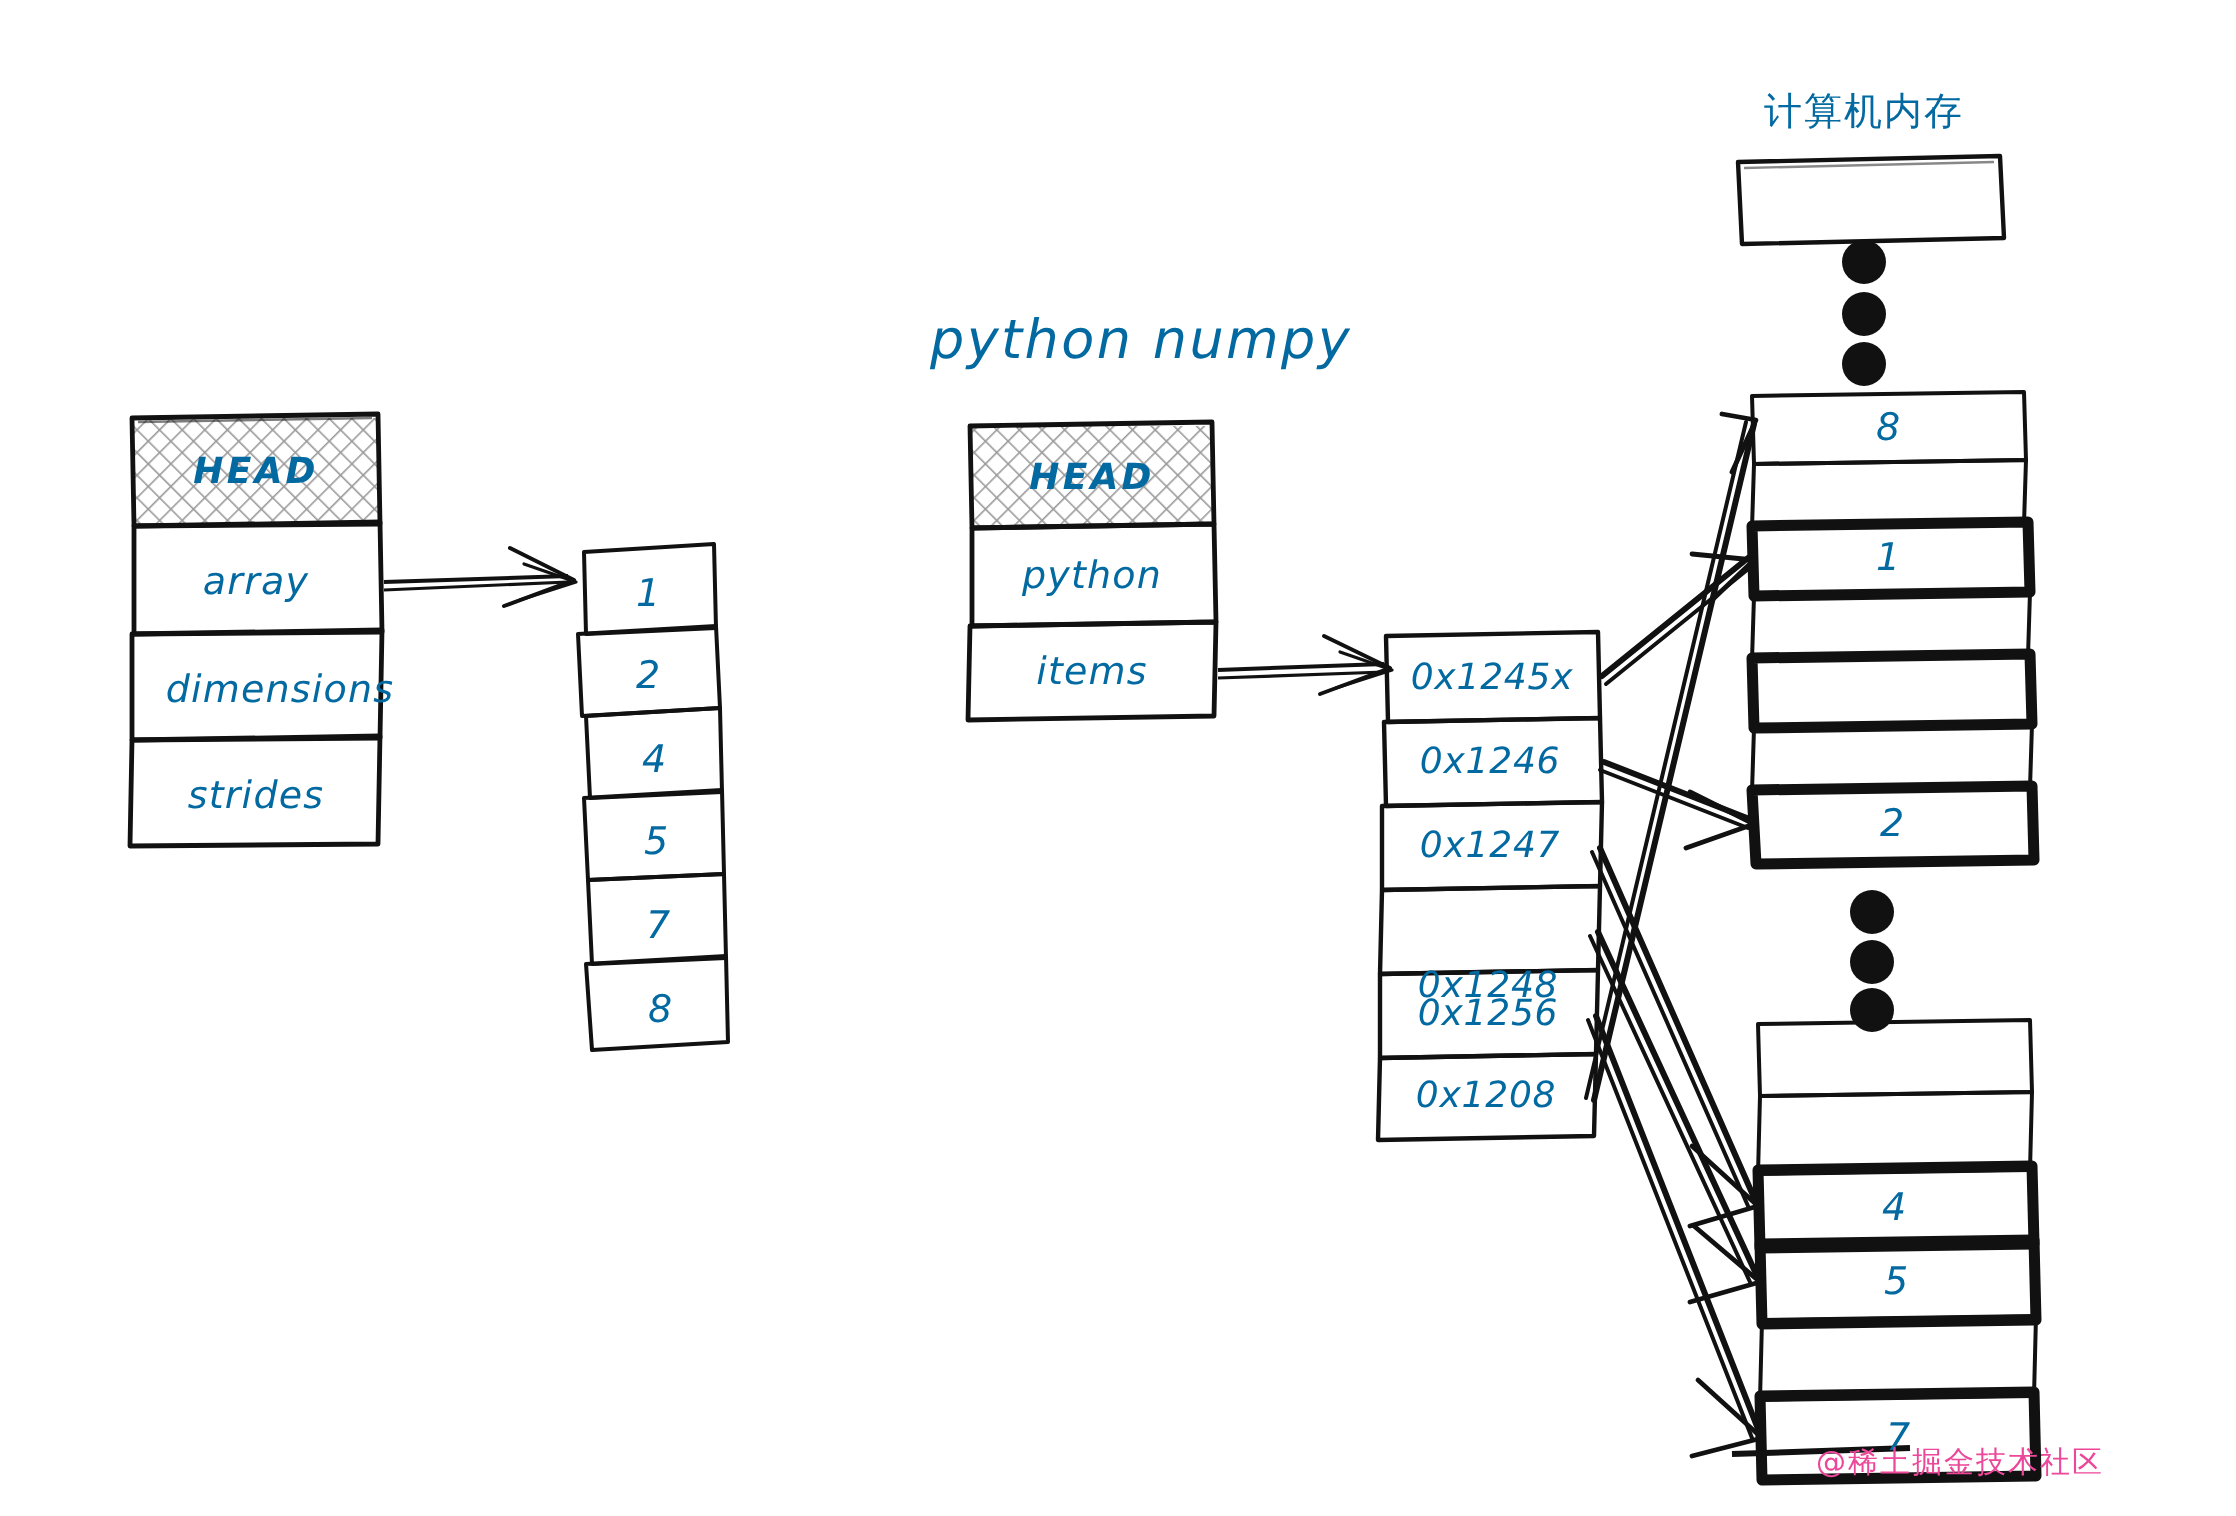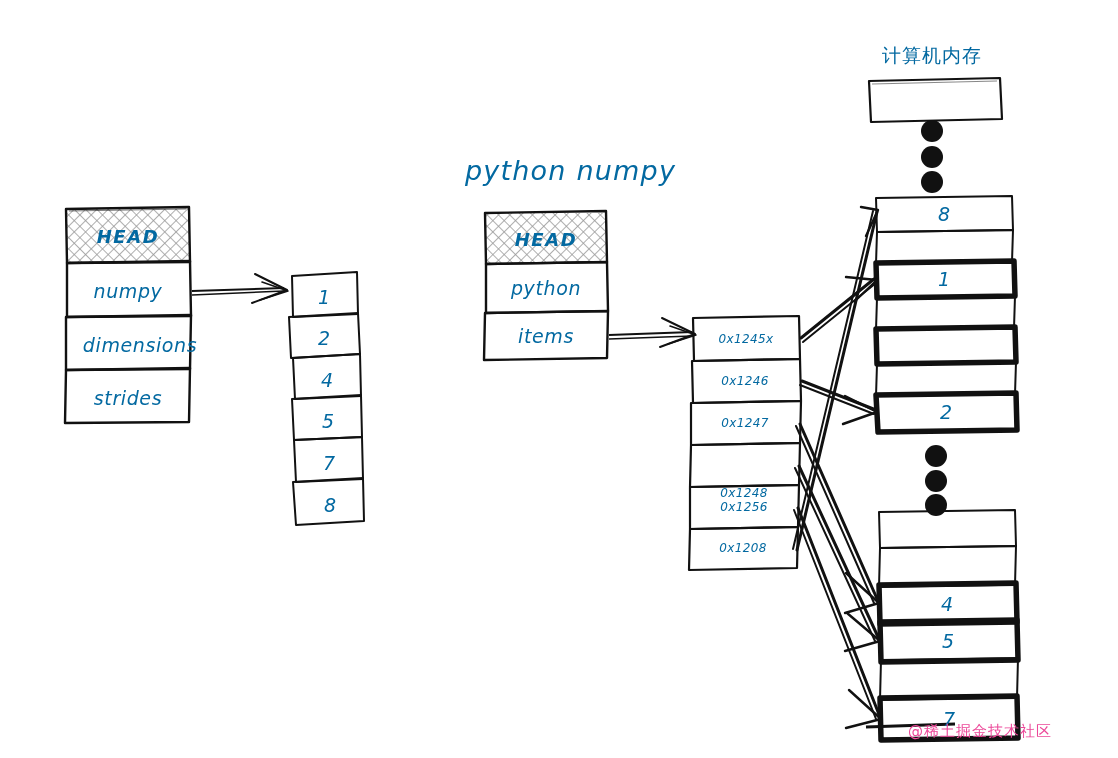--- a/index.html
+++ b/index.html
@@ -15,21 +15,21 @@
     color:#0369a1;
     white-space:nowrap;
     pointer-events:none;
     user-select:none;
   }
   .title{font-size:27px;letter-spacing:1.2px;font-style:italic;font-weight:400;}
   .cn-title{font-size:19px;letter-spacing:1px;font-style:normal;}
   .field{font-size:19px;font-style:italic;letter-spacing:.6px;}
   .headtxt{font-size:18px;font-style:italic;letter-spacing:1.6px;font-weight:600;}
   .num{font-size:19px;font-style:italic;}
-  .addr{font-size:12px;font-style:italic;letter-spacing:.4px;}
+  .addr{font-size:18px;font-style:italic;letter-spacing:.4px;}
   .wm{font-size:15px;color:#ec4899;font-style:normal;letter-spacing:1px;}
   .ctr{transform:translate(-50%,-50%);}
 </style>
 </head>
 <body>
 
 <div id="stage">
 
   <svg id="scene" viewBox="0 0 1118 758">
     <defs>
@@ -157,21 +157,21 @@
 
     <g>
       <path d="M866,727 L955,724" stroke="#111" stroke-width="3" fill="none"></path>
     </g>
   </svg>
 
   <div class="lbl title" style="left:465px;top:155px;">python numpy</div>
   <div class="lbl cn-title ctr" style="left:932px;top:56px;">计算机内存</div>
 
   <div class="lbl headtxt ctr" style="left:128px;top:236px;">HEAD</div>
-  <div class="lbl field ctr" style="left:128px;top:291px;">numpy</div>
+  <div class="lbl field ctr" style="left:128px;top:291px;">array</div>
   <div class="lbl field ctr" style="left:140px;top:345px;">dimensions</div>
   <div class="lbl field ctr" style="left:128px;top:398px;">strides</div>
 
   <div class="lbl num ctr" style="left:324px;top:297px;">1</div>
   <div class="lbl num ctr" style="left:324px;top:338px;">2</div>
   <div class="lbl num ctr" style="left:327px;top:380px;">4</div>
   <div class="lbl num ctr" style="left:328px;top:421px;">5</div>
   <div class="lbl num ctr" style="left:329px;top:463px;">7</div>
   <div class="lbl num ctr" style="left:330px;top:505px;">8</div>
 

